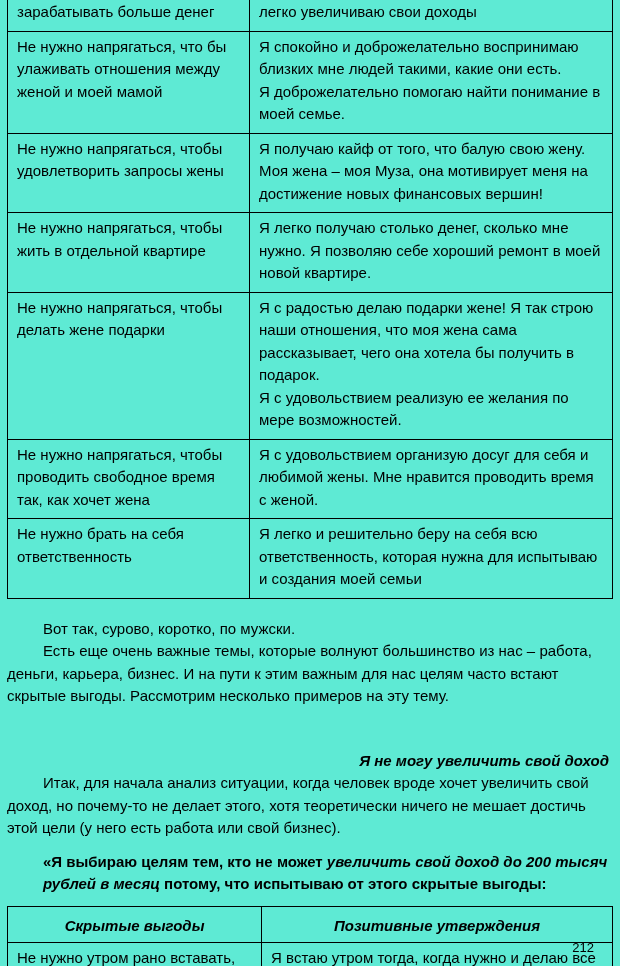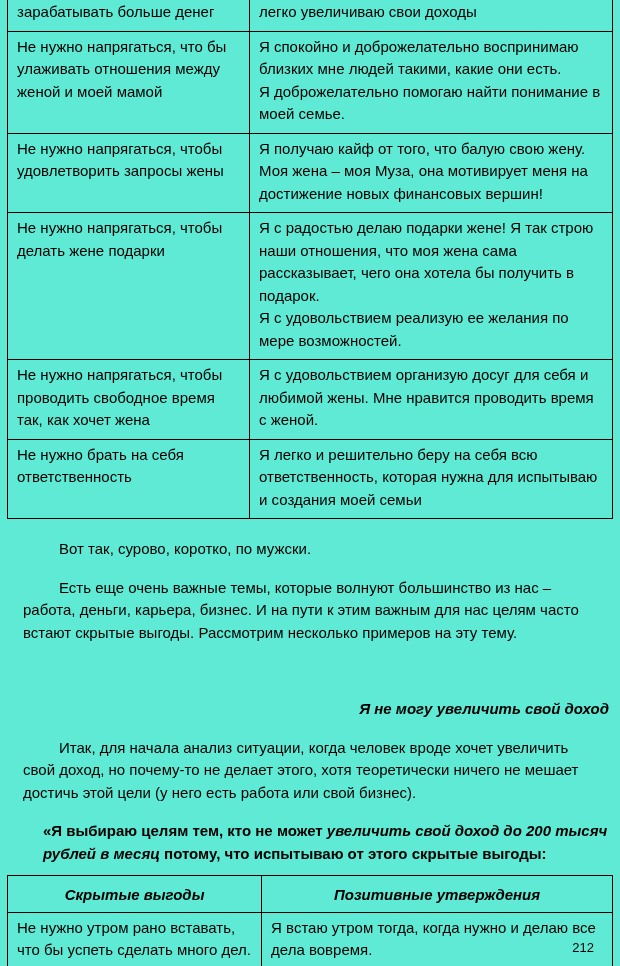--- a/index.html
+++ b/index.html
@@ -41,28 +41,28 @@
     padding-top: 1px;
   }
   .t2 th {
     text-align: center;
     font-weight: bold;
     white-space: normal;
     padding: 8px 9px 5px 9px;
     font-style: italic;
   }
   p.body {
-    margin: 16px;
+    margin: 0;
     text-indent: 36px;
   }
   p.body.first {
     margin-top: 19px;
   }
   h3.section-heading {
-    margin: 54px 4px 0 0;
+    margin: 42px 4px 0 0;
     text-align: right;
     font-size: 15px;
     font-weight: bold;
     font-style: italic;
     line-height: 1.5;
   }
   p.lead-bold {
     margin: 11px 0 0 0;
     padding-left: 36px;
     font-weight: bold;
@@ -96,20 +96,24 @@
         <td>легко увеличиваю свои доходы</td>
       </tr>
       <tr>
         <td>Не нужно напрягаться, что бы улаживать отношения между женой и моей мамой</td>
         <td>Я спокойно и доброжелательно воспринимаю близких мне людей такими, какие они есть.
 Я доброжелательно помогаю найти понимание в моей семье.</td>
       </tr>
       <tr>
         <td>Не нужно напрягаться, чтобы удовлетворить запросы жены</td>
         <td>Я получаю кайф от того, что балую свою жену. Моя жена – моя Муза, она мотивирует меня на достижение новых финансовых вершин!</td>
+      </tr>
+      <tr>
+        <td>Не нужно напрягаться, чтобы жить в отдельной квартире</td>
+        <td>Я легко получаю столько денег, сколько мне нужно. Я позволяю себе хороший ремонт в моей новой квартире.</td>
       </tr>
       <tr>
         <td>Не нужно напрягаться, чтобы делать жене подарки</td>
         <td>Я с радостью делаю подарки жене! Я так строю наши отношения, что моя жена сама рассказывает, чего она хотела бы получить в подарок.
 Я с удовольствием реализую ее желания по мере возможностей.</td>
       </tr>
       <tr>
         <td>Не нужно напрягаться, чтобы проводить свободное время так, как хочет жена</td>
         <td>Я с удовольствием организую досуг для себя и любимой жены. Мне нравится проводить время с женой.</td>
       </tr>

